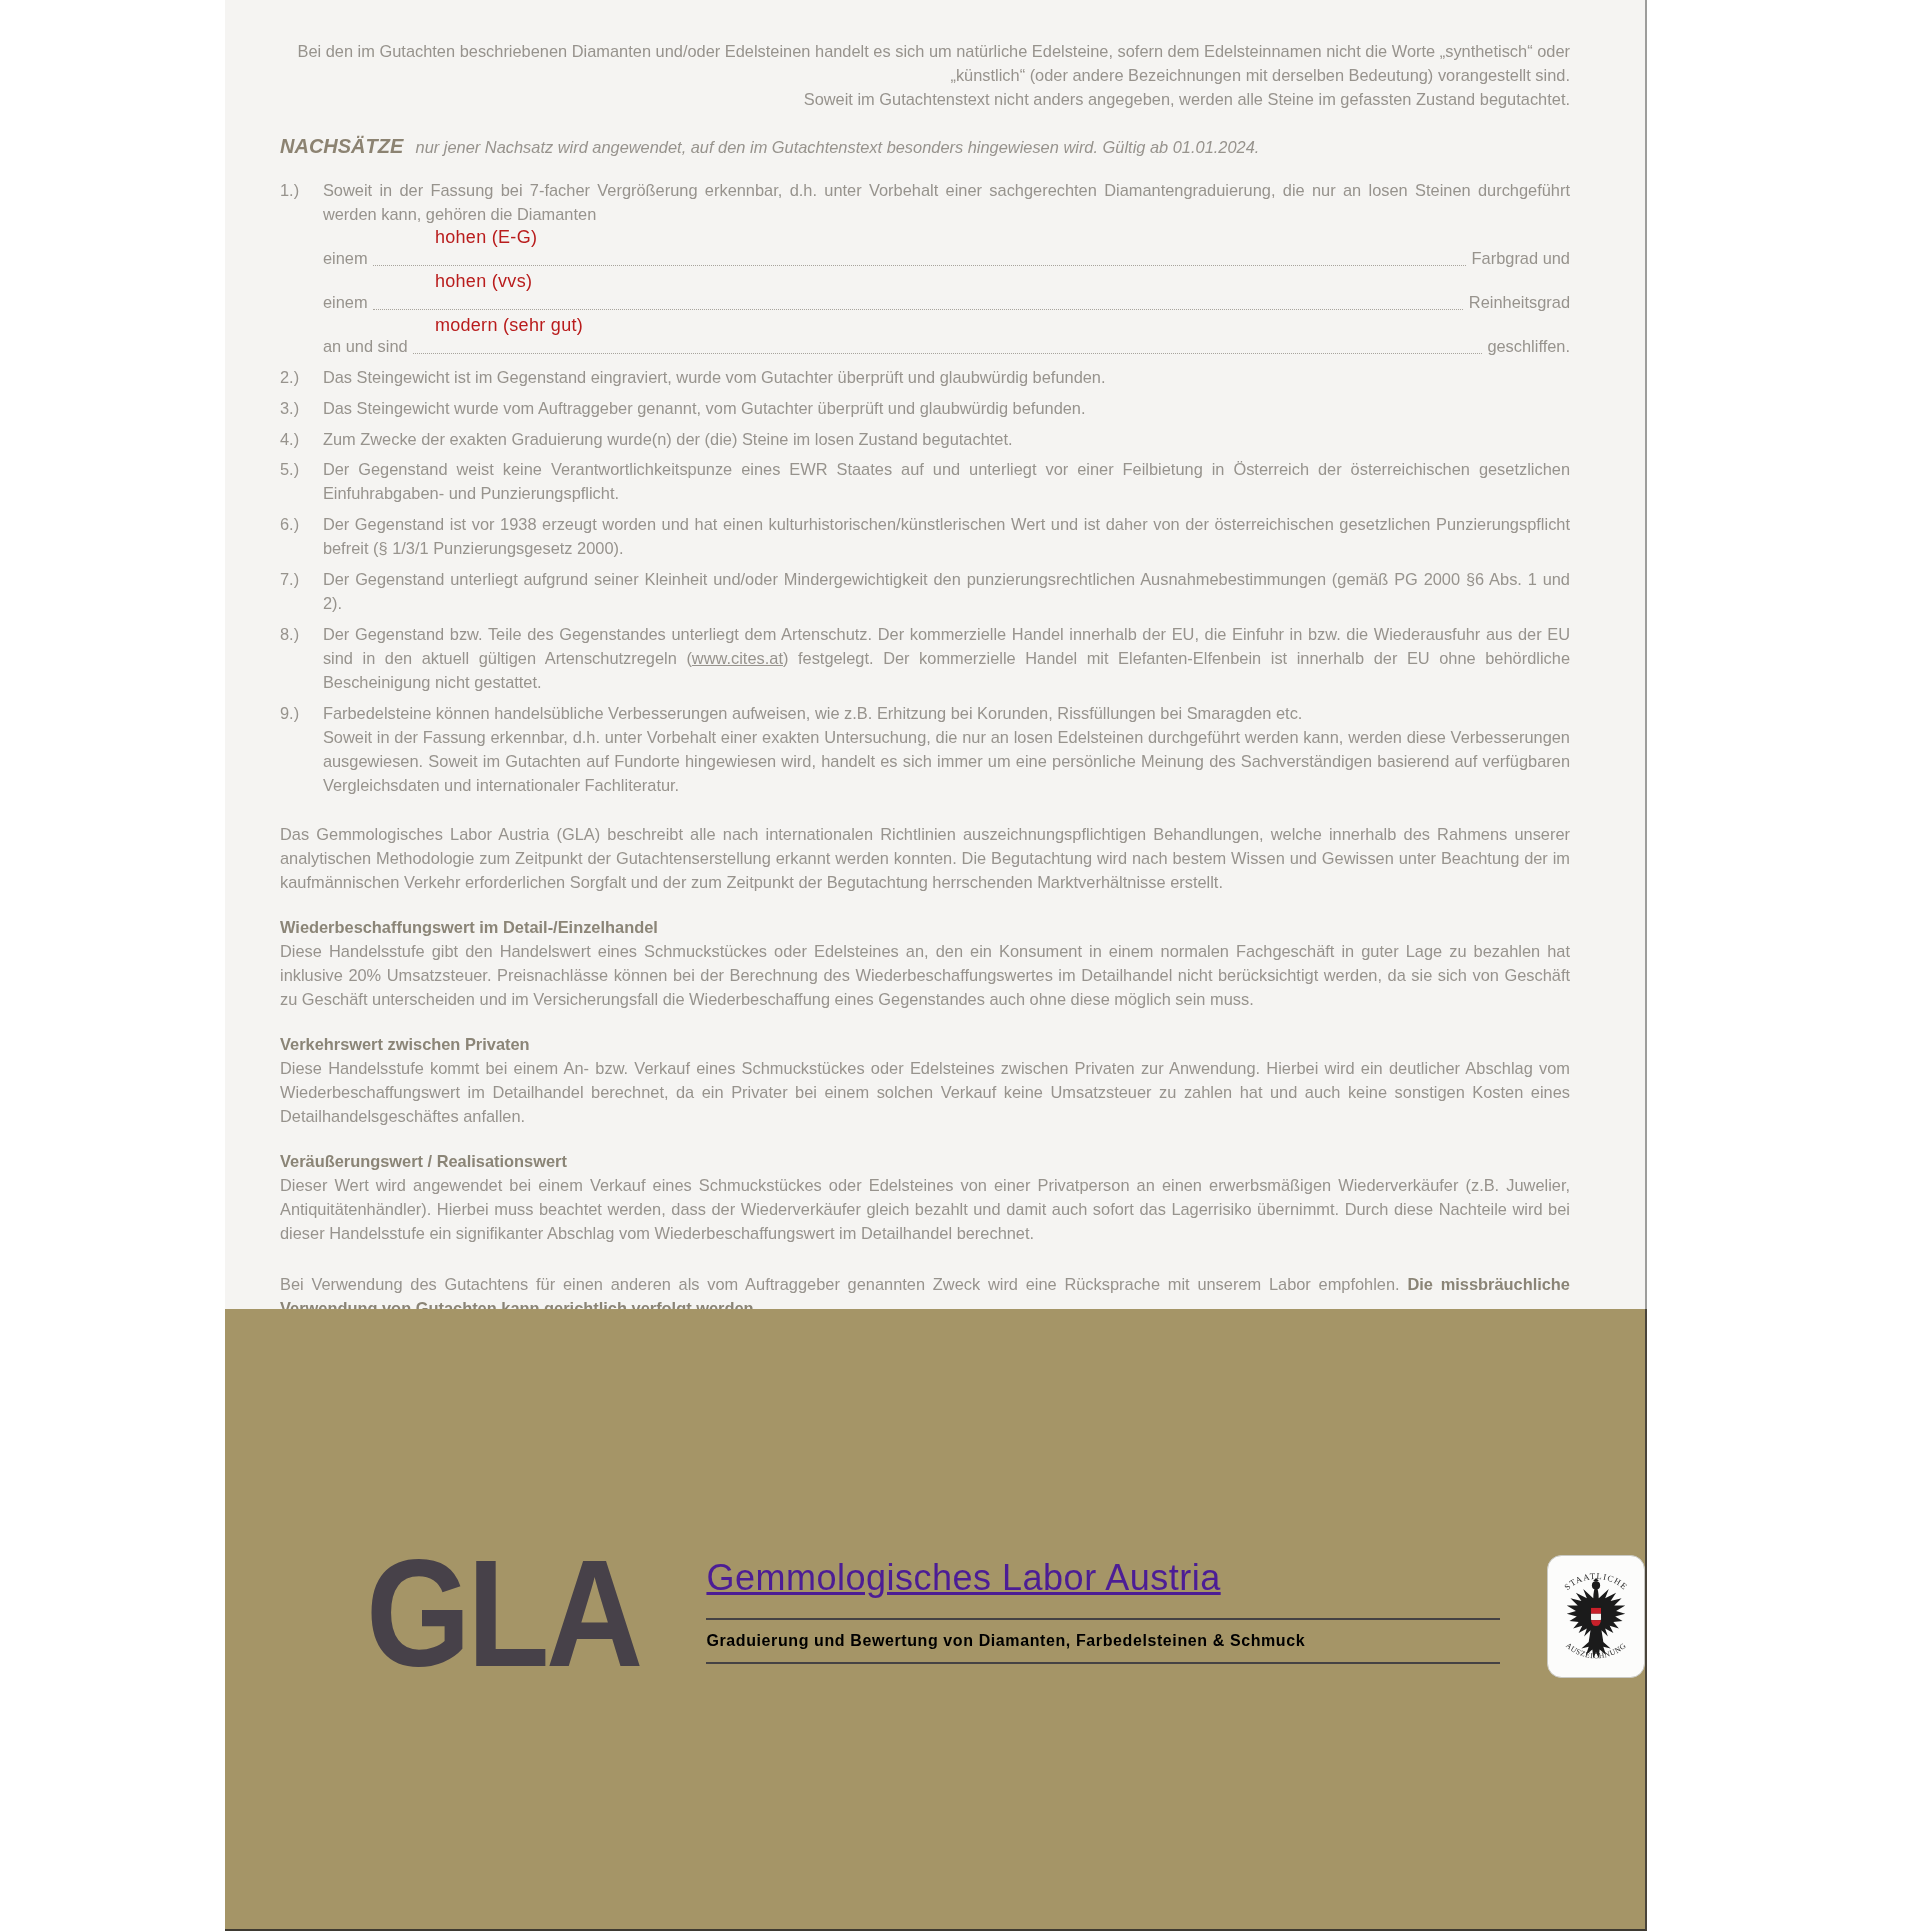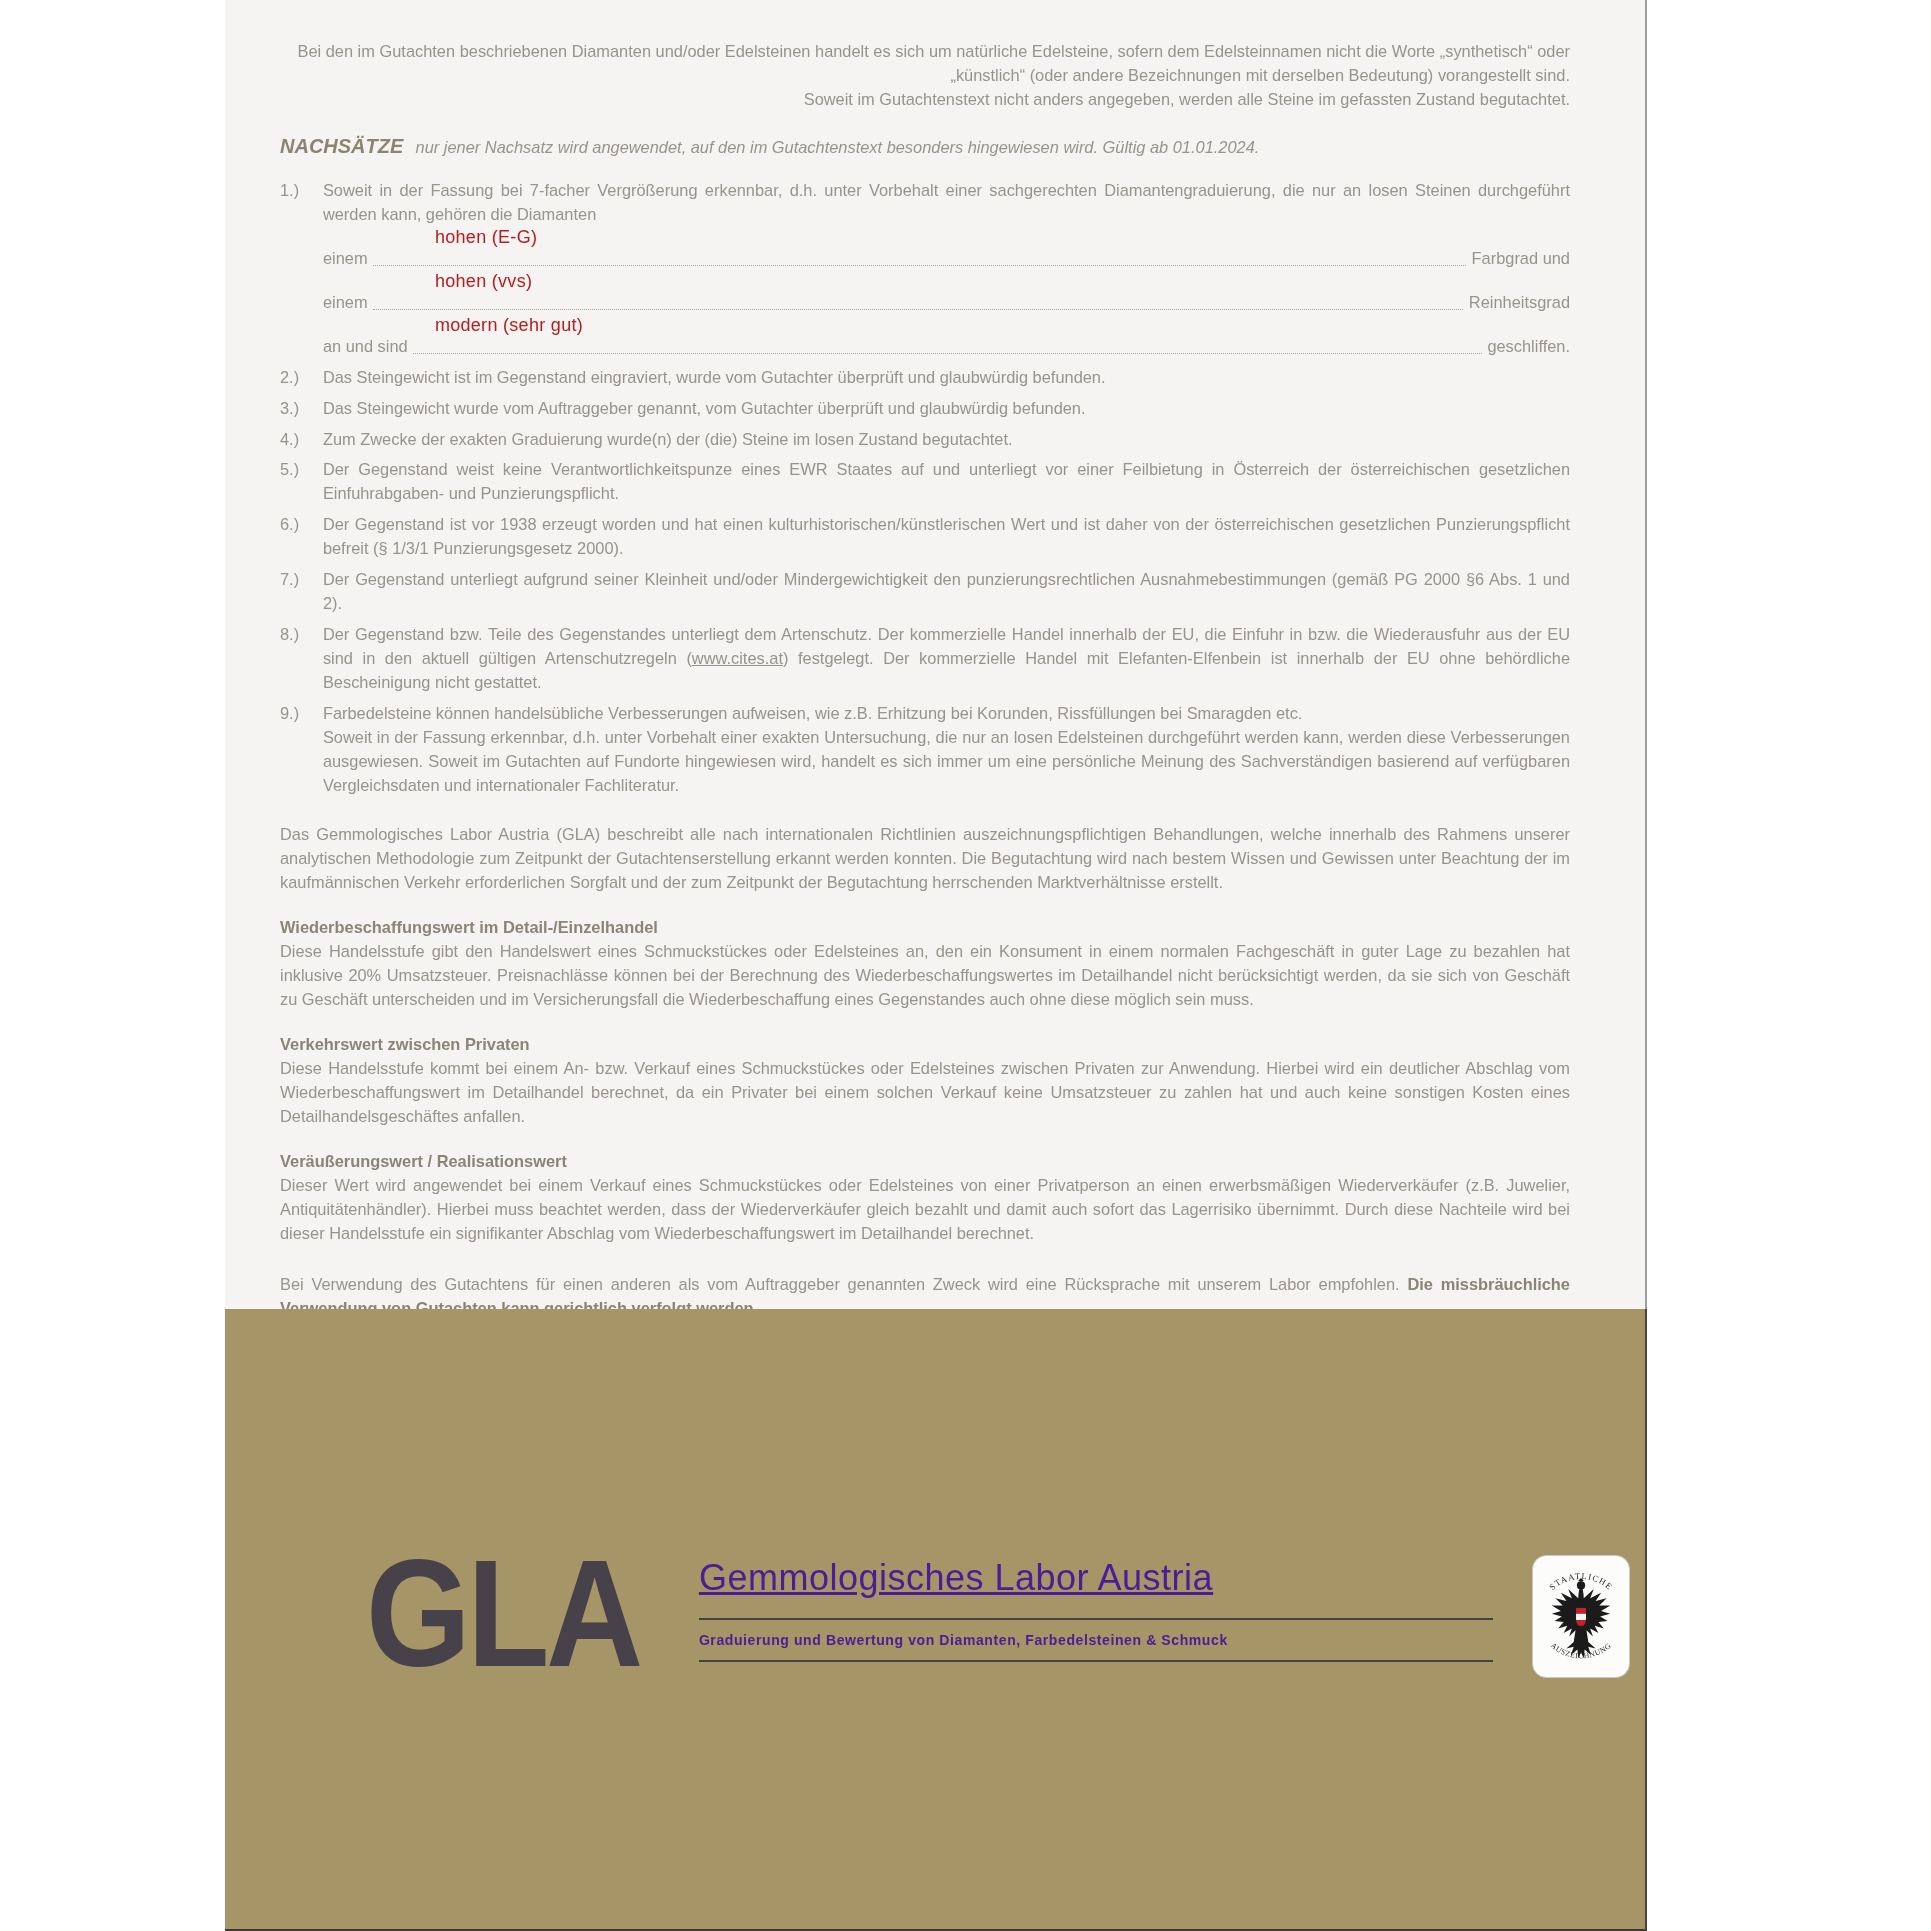--- a/index.html
+++ b/index.html
@@ -56,34 +56,34 @@
   
   .folder{
     position:absolute;left:0;top:1309px;width:100%;height:622px;
     background:#a59567;
     border-right:2.9px solid #49443a;
     border-bottom:2.9px solid #3e3a31;
     box-sizing:border-box;
   }
   .logo-row{
     display:flex;align-items:flex-start;
-    padding:242px 0 0 141px;gap:39px;
+    padding:242px 0 0 141px;gap:39px;justify-content:space-between;
   }
   .logo-acronym{
     font-size:153px;line-height:124px;font-weight:bold;color:#474149;
     letter-spacing:-3.9px;transform:scaleX(0.88);transform-origin:left top;
     margin-right:-17.4px;
   }
   .logo-text{width:794px;margin-top:1.9px;}
   .lab-name{
     font-size:36px;color:#4c1d95;letter-spacing:0.5px;line-height:50px;margin:0;text-decoration:underline;
   }
   .rule{border:none;border-top:2.9px solid #454243;margin:15.4px 0 0 0;}
   .tagline{
-    margin:11.6px 0 0 0;font-size:14px;font-weight:bold;color:#4c1d95;
+    margin:11.6px 0 0 0;font-size:16px;font-weight:bold;color:#000000;
     letter-spacing:0.6px;
   }
   .rule2{border:none;border-top:2.9px solid #454243;margin:12.6px 0 0 0;}
   .badge{
     width:96px;height:121px;background:#fcfcfb;border:1px solid #c9c9c4;
     border-radius:14.5px;margin-top:3.9px;flex:none;
     display:flex;align-items:center;justify-content:center;
   }
 </style>
 </head>

